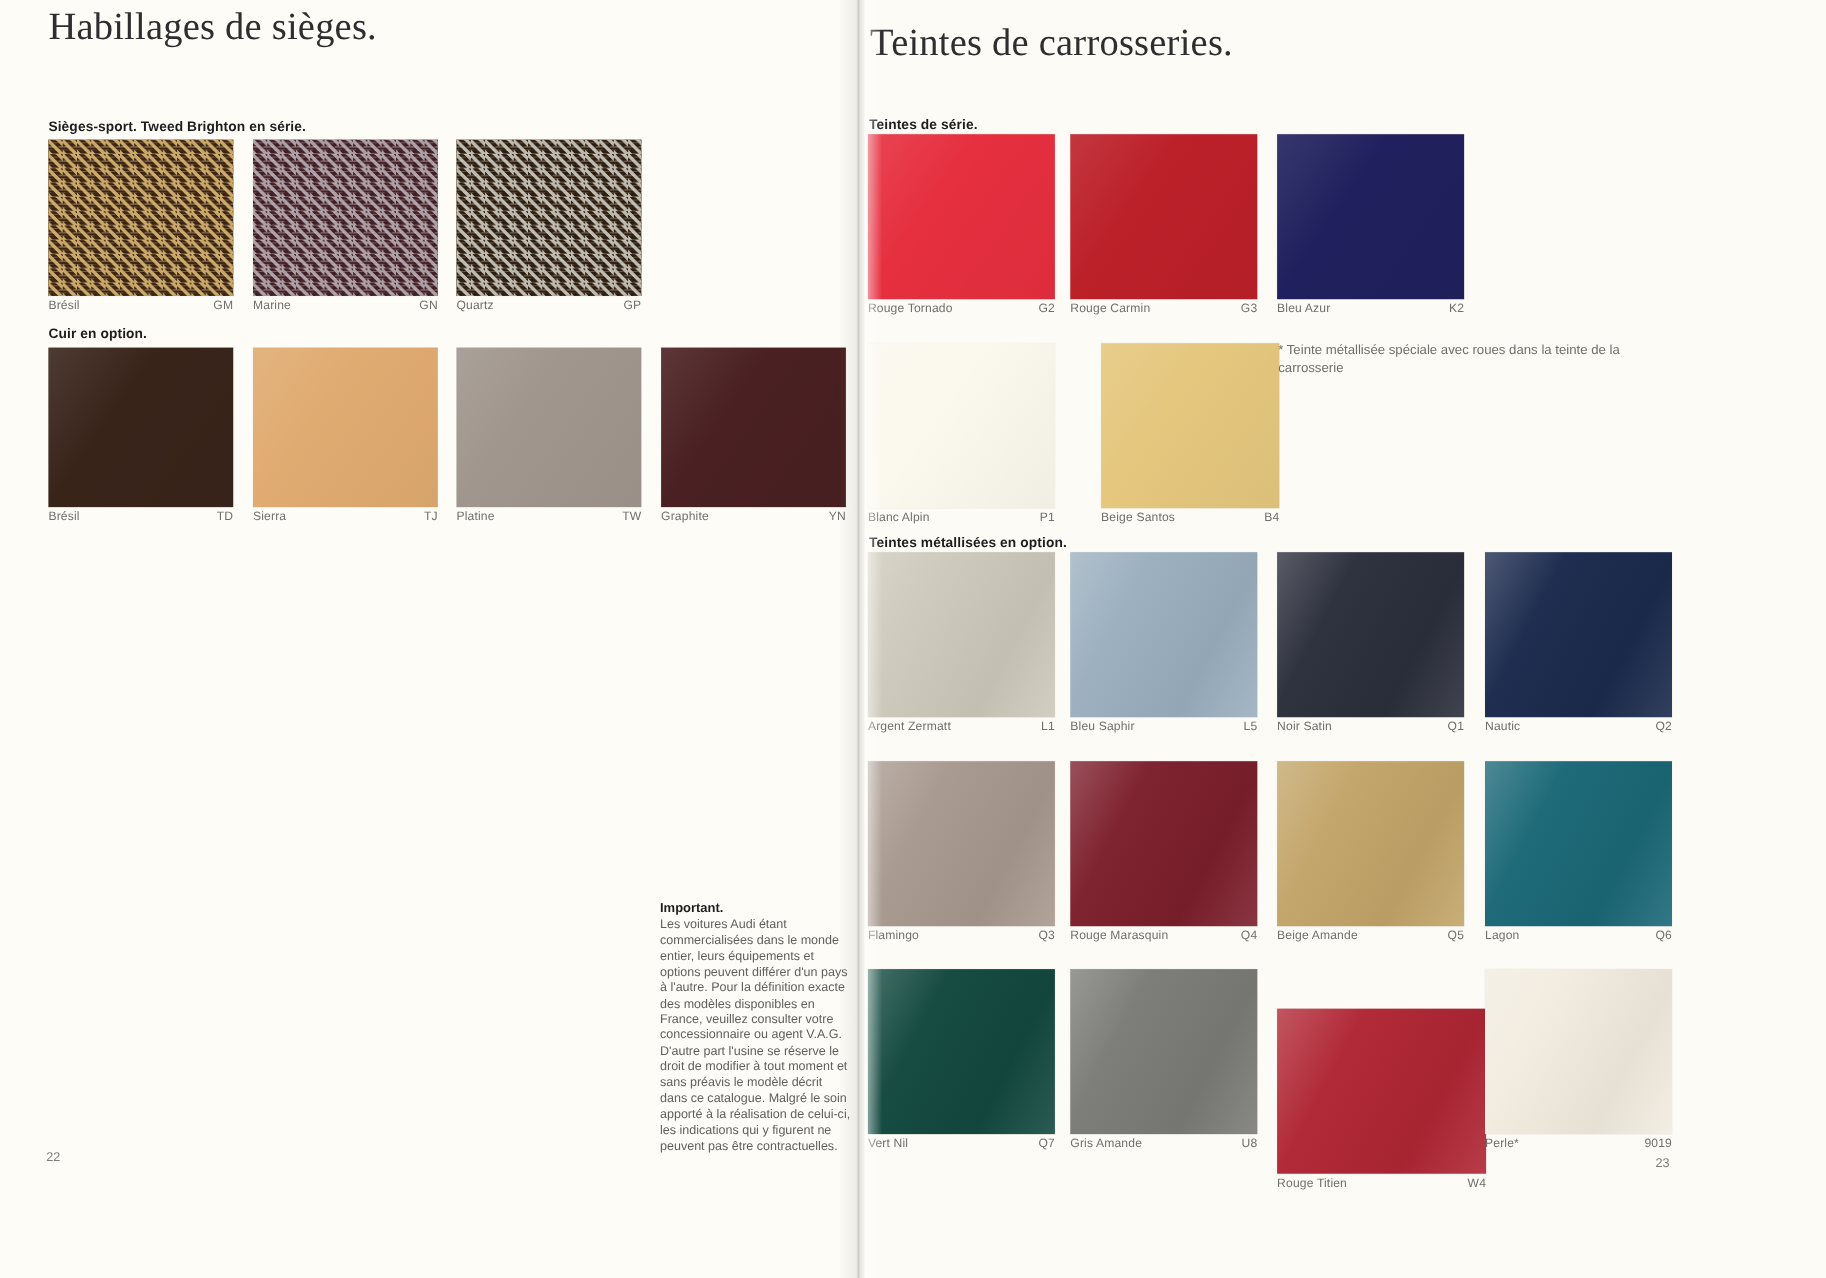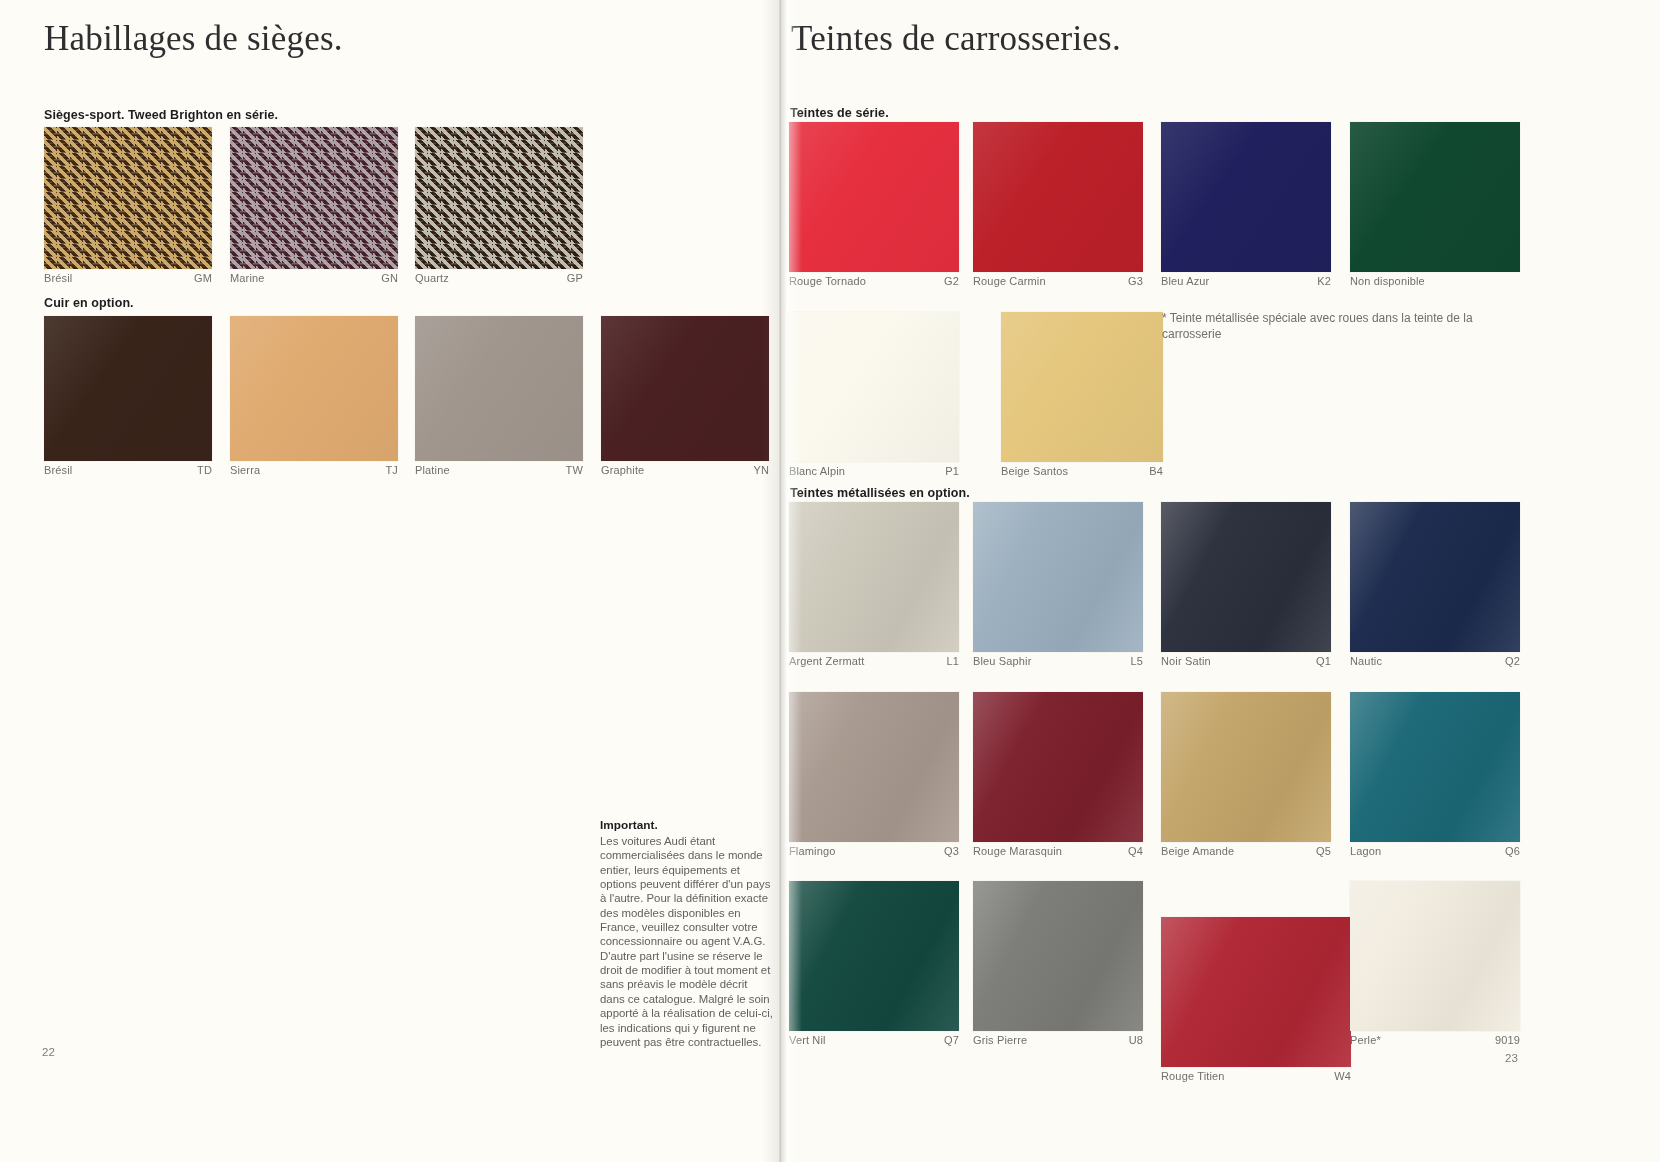--- a/index.html
+++ b/index.html
@@ -137,21 +137,21 @@
     position:absolute;font-size:11.5px;color:#7c7c7a;
   }
 </style>
 </head>
 <body>
 
 <div class="spread">
 
   <section class="page page-left">
 
-    <h1 class="title" style="left:44px;top:19px;">Habillages de sièges.</h1>
+    <h1 class="title" style="left:44px;top:4px;">Habillages de sièges.</h1>
 
     <div class="sub-head" style="left:44px;top:108px;">Sièges-sport. Tweed Brighton en série.</div>
 
     <div class="swatch" style="left:44px;top:127px;width:168px;">
       <div class="chip tweed tweed-gm" style="height:142px;"></div>
       <div class="cap">
         <span>Brésil</span>
         <span class="code">GM</span>
       </div>
     </div>
@@ -237,27 +237,20 @@
     </div>
 
     <div class="swatch" style="left:377px;top:122px;width:170px;">
       <div class="chip paint" style="height:150px;background-color:#20205e;"></div>
       <div class="cap">
         <span>Bleu Azur</span>
         <span class="code">K2</span>
       </div>
     </div>
 
-    <div class="swatch" style="left:566px;top:122px;width:170px;">
-      <div class="chip paint" style="height:150px;background-color:#10482f;"></div>
-      <div class="cap">
-        <span>Non disponible</span>
-        <span class="code"></span>
-      </div>
-    </div>
 
     <div class="swatch" style="left:5px;top:312px;width:170px;">
       <div class="chip paint" style="height:150px;background-color:#fbf9ee;"></div>
       <div class="cap">
         <span>Blanc Alpin</span>
         <span class="code">P1</span>
       </div>
     </div>
 
     <div class="swatch" style="left:189px;top:312px;width:162px;padding-left:28px;">
@@ -333,21 +326,21 @@
     <div class="swatch" style="left:5px;top:881px;width:170px;">
       <div class="chip paint metal" style="height:150px;background-color:#13493f;"></div>
       <div class="cap">
         <span>Vert Nil</span>
         <span class="code">Q7</span>
       </div>
     </div>
     <div class="swatch" style="left:189px;top:881px;width:170px;">
       <div class="chip paint metal" style="height:150px;background-color:#7b7b77;"></div>
       <div class="cap">
-        <span>Gris Pierre</span>
+        <span>Gris Amande</span>
         <span class="code">U8</span>
       </div>
     </div>
     <div class="swatch" style="left:377px;top:917px;width:190px;">
       <div class="chip paint metal" style="height:150px;background-color:#b02634;"></div>
       <div class="cap">
         <span>Rouge Titien</span>
         <span class="code">W4</span>
       </div>
     </div>

